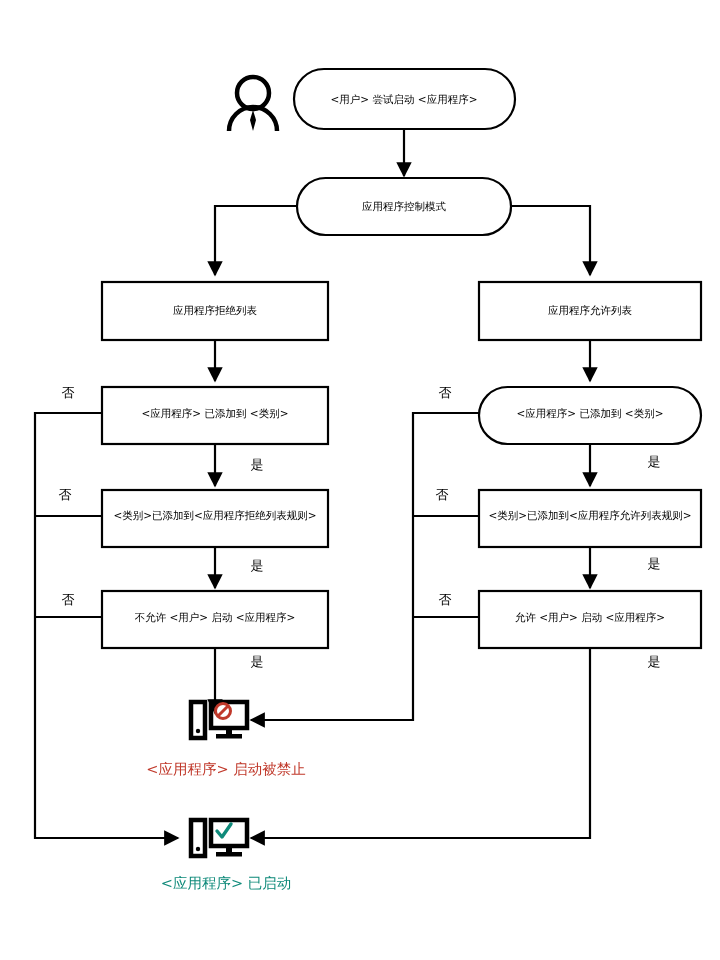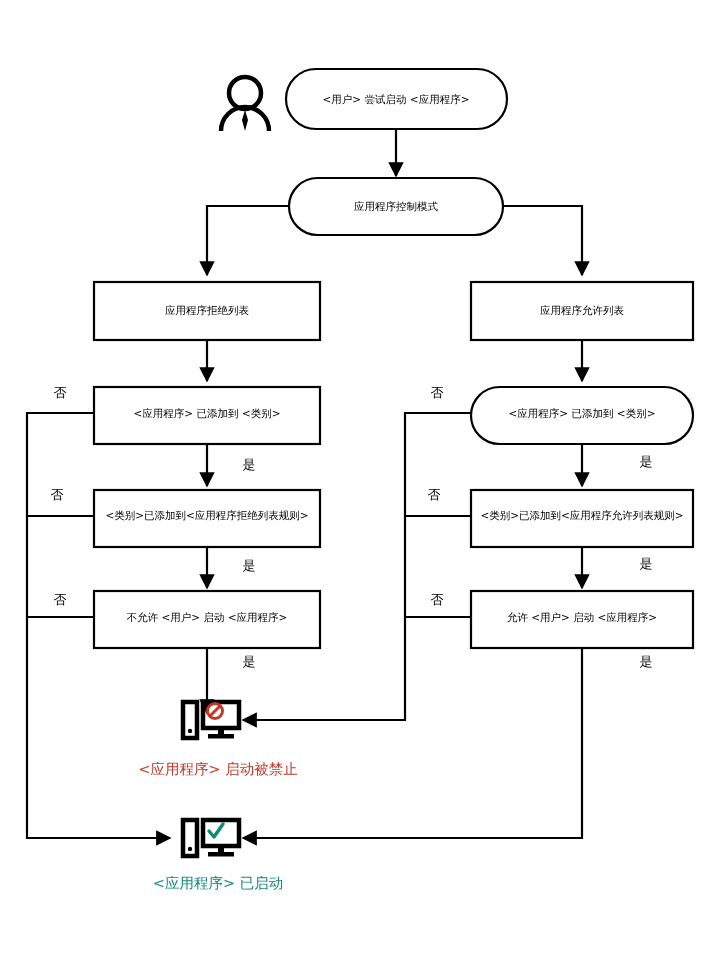--- a/index.html
+++ b/index.html
@@ -9,21 +9,21 @@
   }
   body {
     width: 720px;
     height: 960px;
     position: relative;
     font-family: "DejaVu Sans", "Liberation Sans", sans-serif;
     overflow: hidden;
   }
   #diagram-root {
     position: absolute;
-    left: 0;
+    left: 8px;
     top: 0;
     width: 644px;
     height: 960px;
   }
   svg.flow {
     position: absolute;
     left: 0;
     top: 0;
     width: 720px;
     height: 960px;

